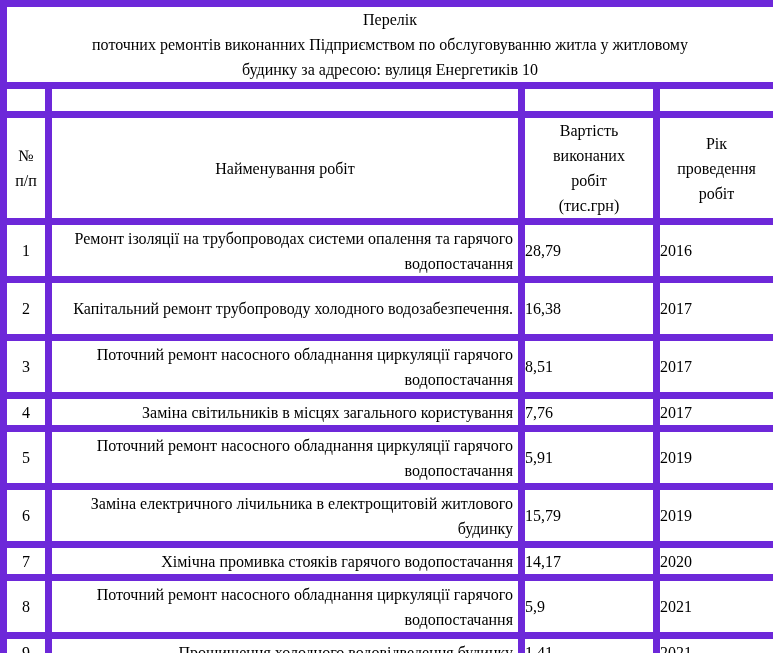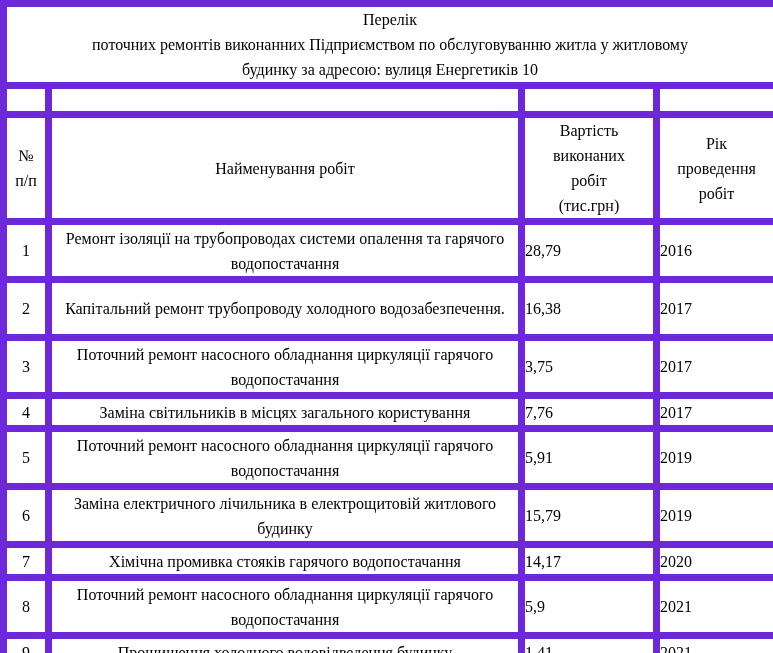--- a/index.html
+++ b/index.html
@@ -35,21 +35,21 @@
   tr.spacer-row td {
     height: 22px;
   }
   tr.header-row td {
     height: 98px;
     text-align: center;
     white-space: pre-line;
     border-top: 2px solid #000000;
   }
   td.c-num  { text-align: center; }
-  td.c-name { text-align: center; padding: 0 5px; margin-top: 28px; }
+  td.c-name { text-align: right; padding: 0 5px; margin-top: 28px; }
   td.c-cost { }
   td.c-year { text-align: left; }
   tr.h1 td { height: 26px; }
   tr.h2 td { height: 51px; }
   tr.empty-row td { height: 16px; }
 </style>
 </head>
 <body>
 
 <table class="doc">
@@ -95,21 +95,21 @@
   </tr>
   <tr class="h2">
     <td class="c-num">2</td>
     <td class="c-name">Капітальний ремонт трубопроводу холодного водозабезпечення.</td>
     <td class="c-cost">16,38</td>
     <td class="c-year">2017</td>
   </tr>
   <tr class="h2">
     <td class="c-num">3</td>
     <td class="c-name">Поточний ремонт насосного обладнання циркуляції гарячого водопостачання</td>
-    <td class="c-cost">3,75</td>
+    <td class="c-cost">8,51</td>
     <td class="c-year">2017</td>
   </tr>
   <tr class="h1">
     <td class="c-num">4</td>
     <td class="c-name">Заміна світильників в місцях загального користування</td>
     <td class="c-cost">7,76</td>
     <td class="c-year">2017</td>
   </tr>
   <tr class="h2">
     <td class="c-num">5</td>

